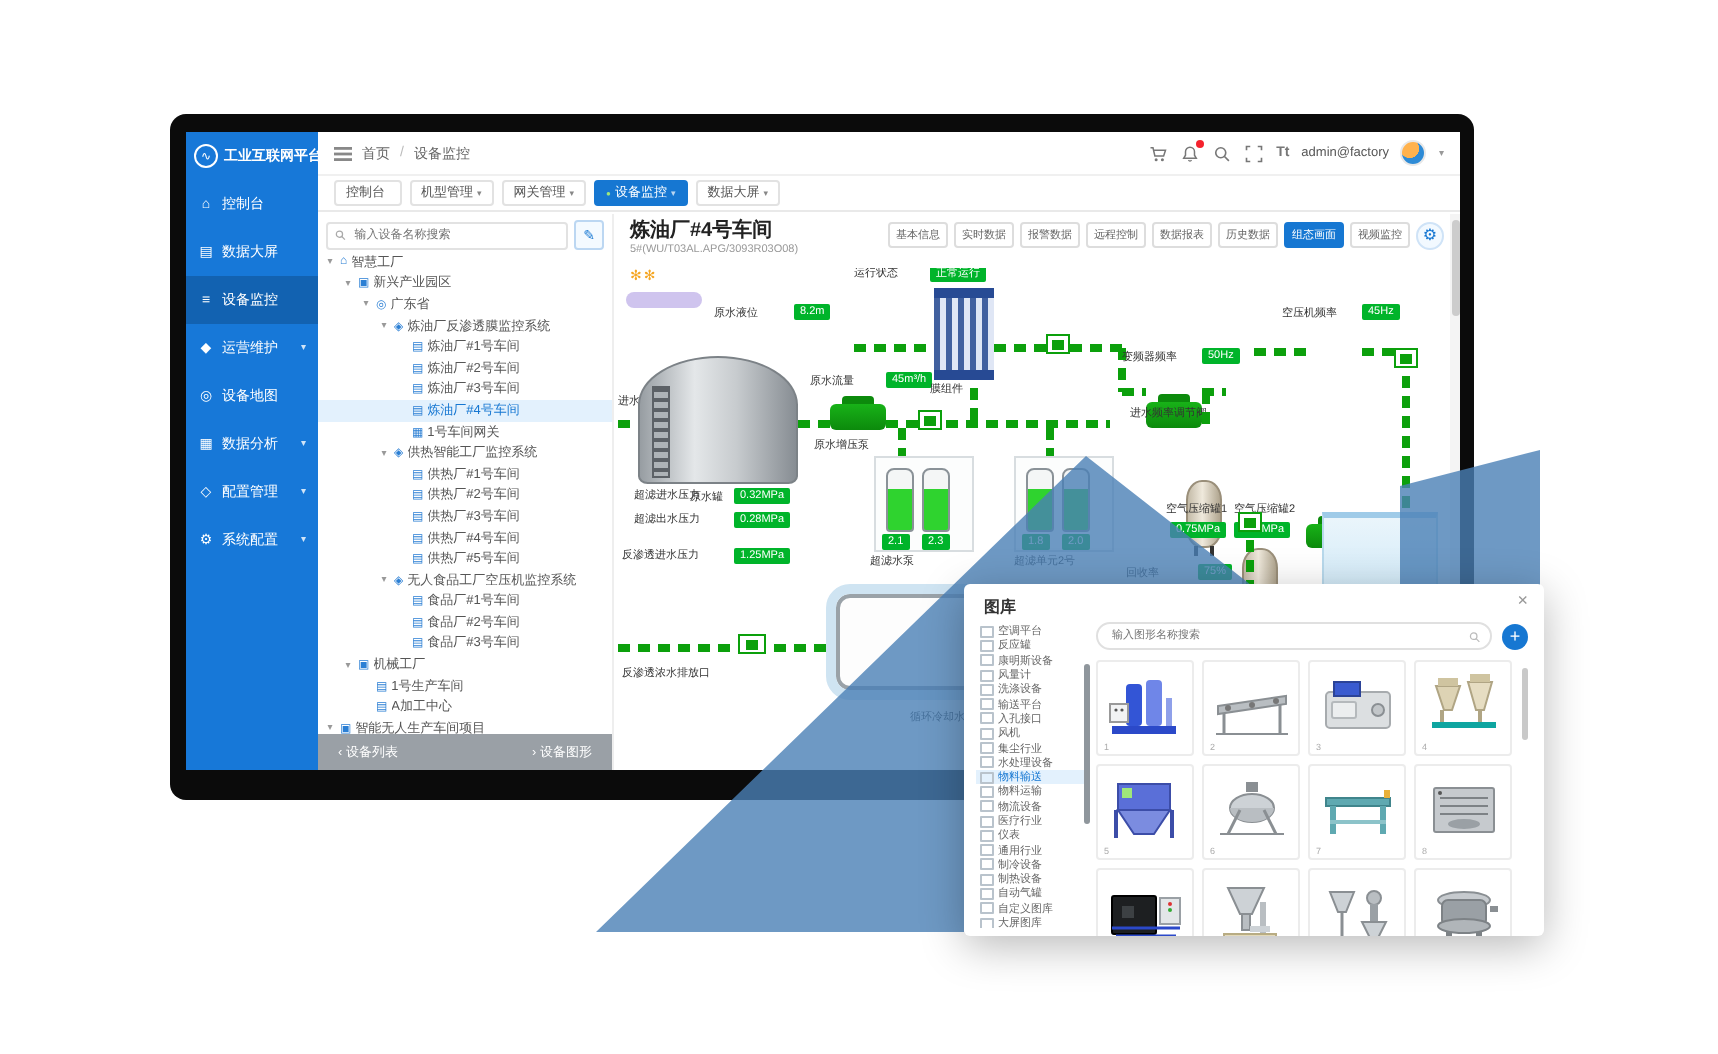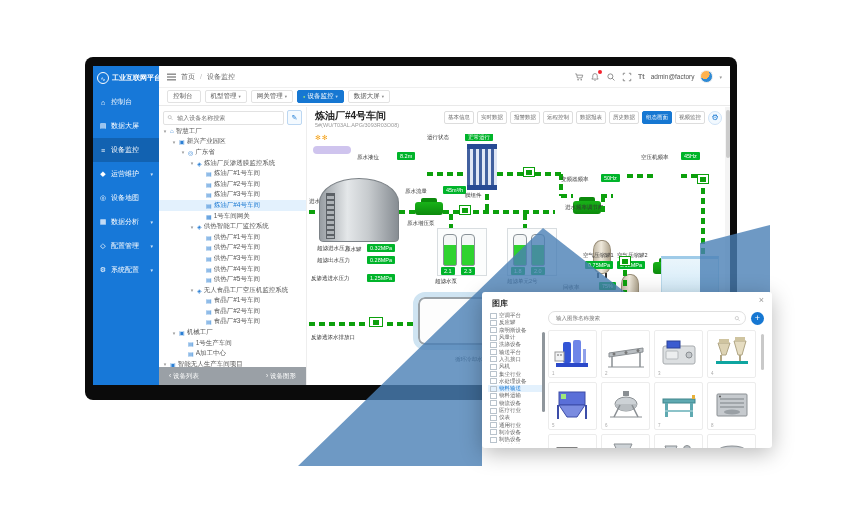--- a/index.html
+++ b/index.html
@@ -94,21 +94,21 @@
   .pool{background:linear-gradient(#eaf5fb,#cfe9f8);border:1px solid #b8d9ec;border-top:3px solid #9fcbe8;box-sizing:border-box;}
   .pill{background:#cfc4ee;border-radius:4px;}
   .sparkle{color:#f5a623;font-size:7px;letter-spacing:1px;font-weight:bold;}
 
   
   .wedge{position:absolute;left:0;top:0;width:859px;height:527px;background:rgba(74,127,181,0.8);z-index:5;pointer-events:none;}
   .wedge.w1{clip-path:polygon(543px 228px,630px 296px,482px 296px,482px 466px,298px 466px);}
   .wedge.w2{clip-path:polygon(700px 243px,770px 225px,770px 296px,700px 296px);}
 
   
-  .dialog{position:absolute;left:482px;top:292px;width:290px;height:156px;background:#fff;z-index:10;border-radius:3px;box-shadow:0 5px 22px rgba(0,0,0,0.28);overflow:hidden;}
+  .dialog{position:absolute;left:482px;top:292px;width:290px;height:176px;background:#fff;z-index:10;border-radius:3px;box-shadow:0 5px 22px rgba(0,0,0,0.28);overflow:hidden;}
   .dlg-title{position:absolute;left:10px;top:6px;font-size:8px;color:#333;font-weight:bold;}
   .dlg-close{position:absolute;right:8px;top:4px;font-size:9px;color:#999;cursor:pointer;line-height:9px;}
   .dlg-cats{position:absolute;left:6px;top:20px;width:54px;bottom:4px;overflow:hidden;}
   .cat-row{display:flex;align-items:center;gap:2px;height:7.3px;font-size:5.5px;color:#666;white-space:nowrap;cursor:pointer;padding-left:2px;}
   .cat-row.active{background:#e3f1fd;color:#1677d2;}
   .folder{width:5px;height:4px;border:1px solid #b9c3cc;border-top-width:1.5px;border-radius:0.5px;flex:0 0 auto;}
   .cats-sb{position:absolute;left:60px;top:40px;width:3px;height:80px;background:#8f969c;border-radius:2px;}
   .dlg-main{position:absolute;left:66px;top:18px;right:8px;bottom:0;}
   .dlg-search{display:flex;align-items:center;gap:5px;height:16px;}
   .dsearch-box{flex:1;display:flex;align-items:center;gap:3px;border:1px solid #e0e0e0;border-radius:8px;height:12px;padding:0 5px;}

